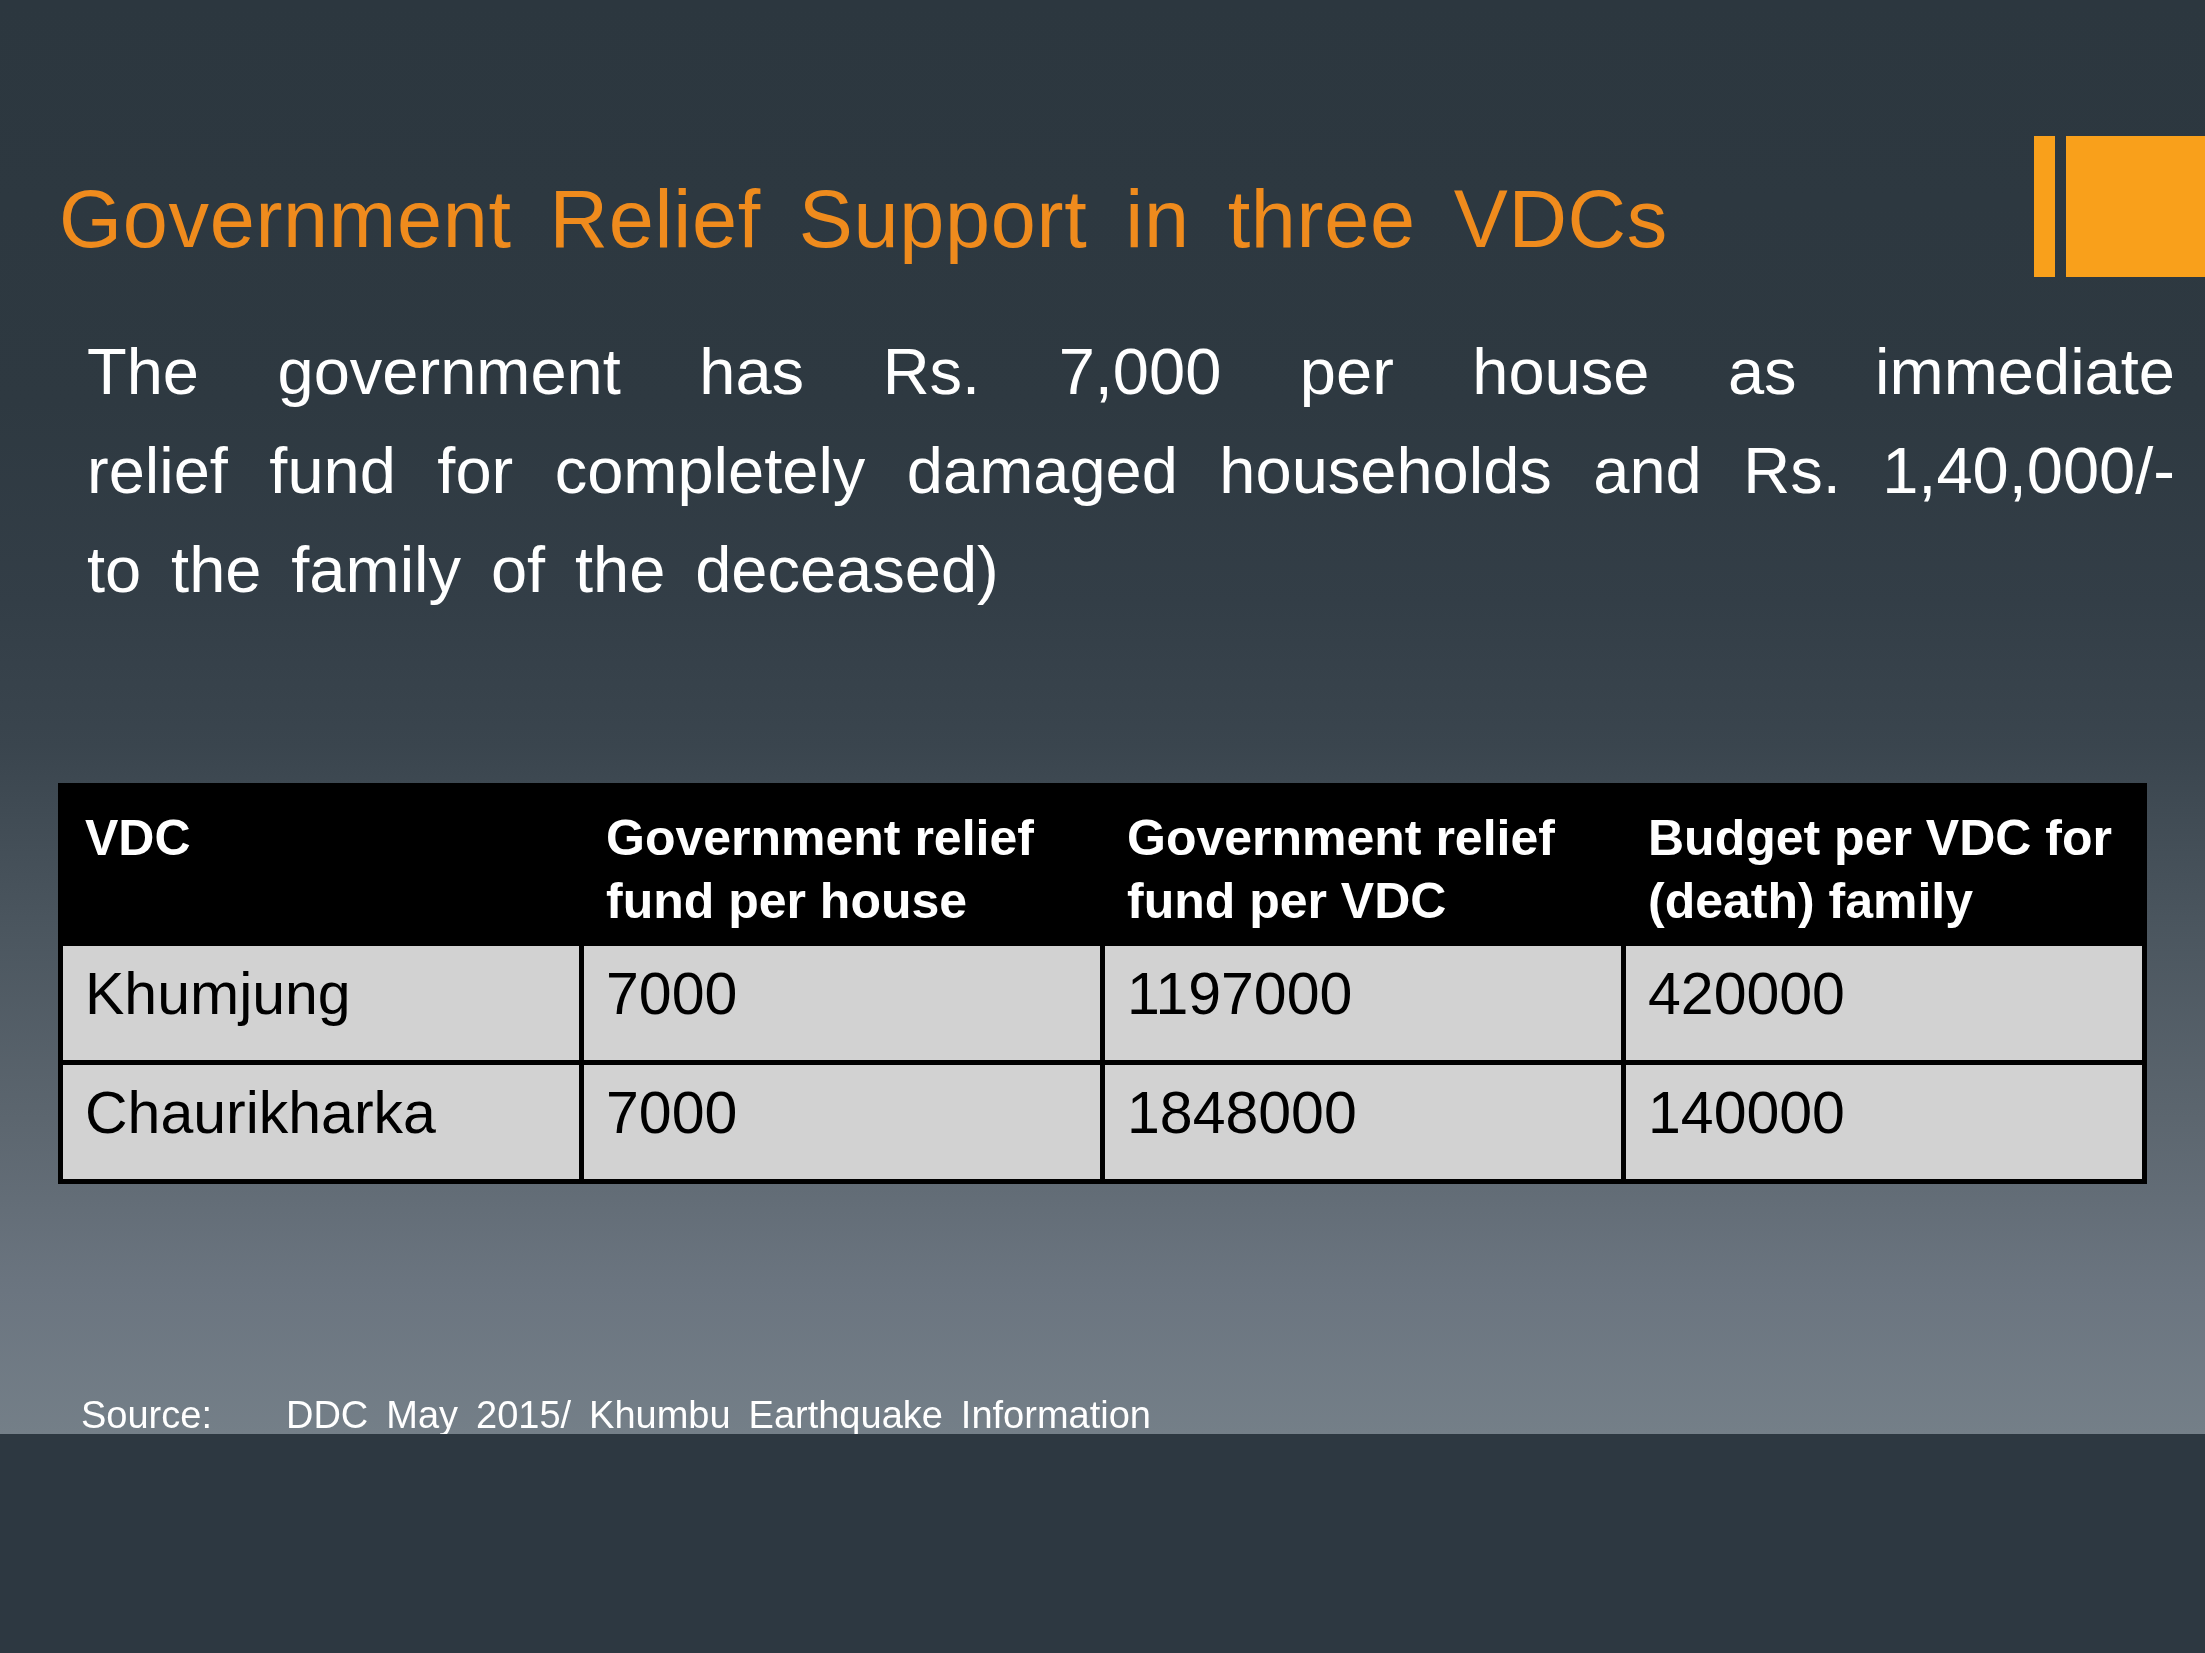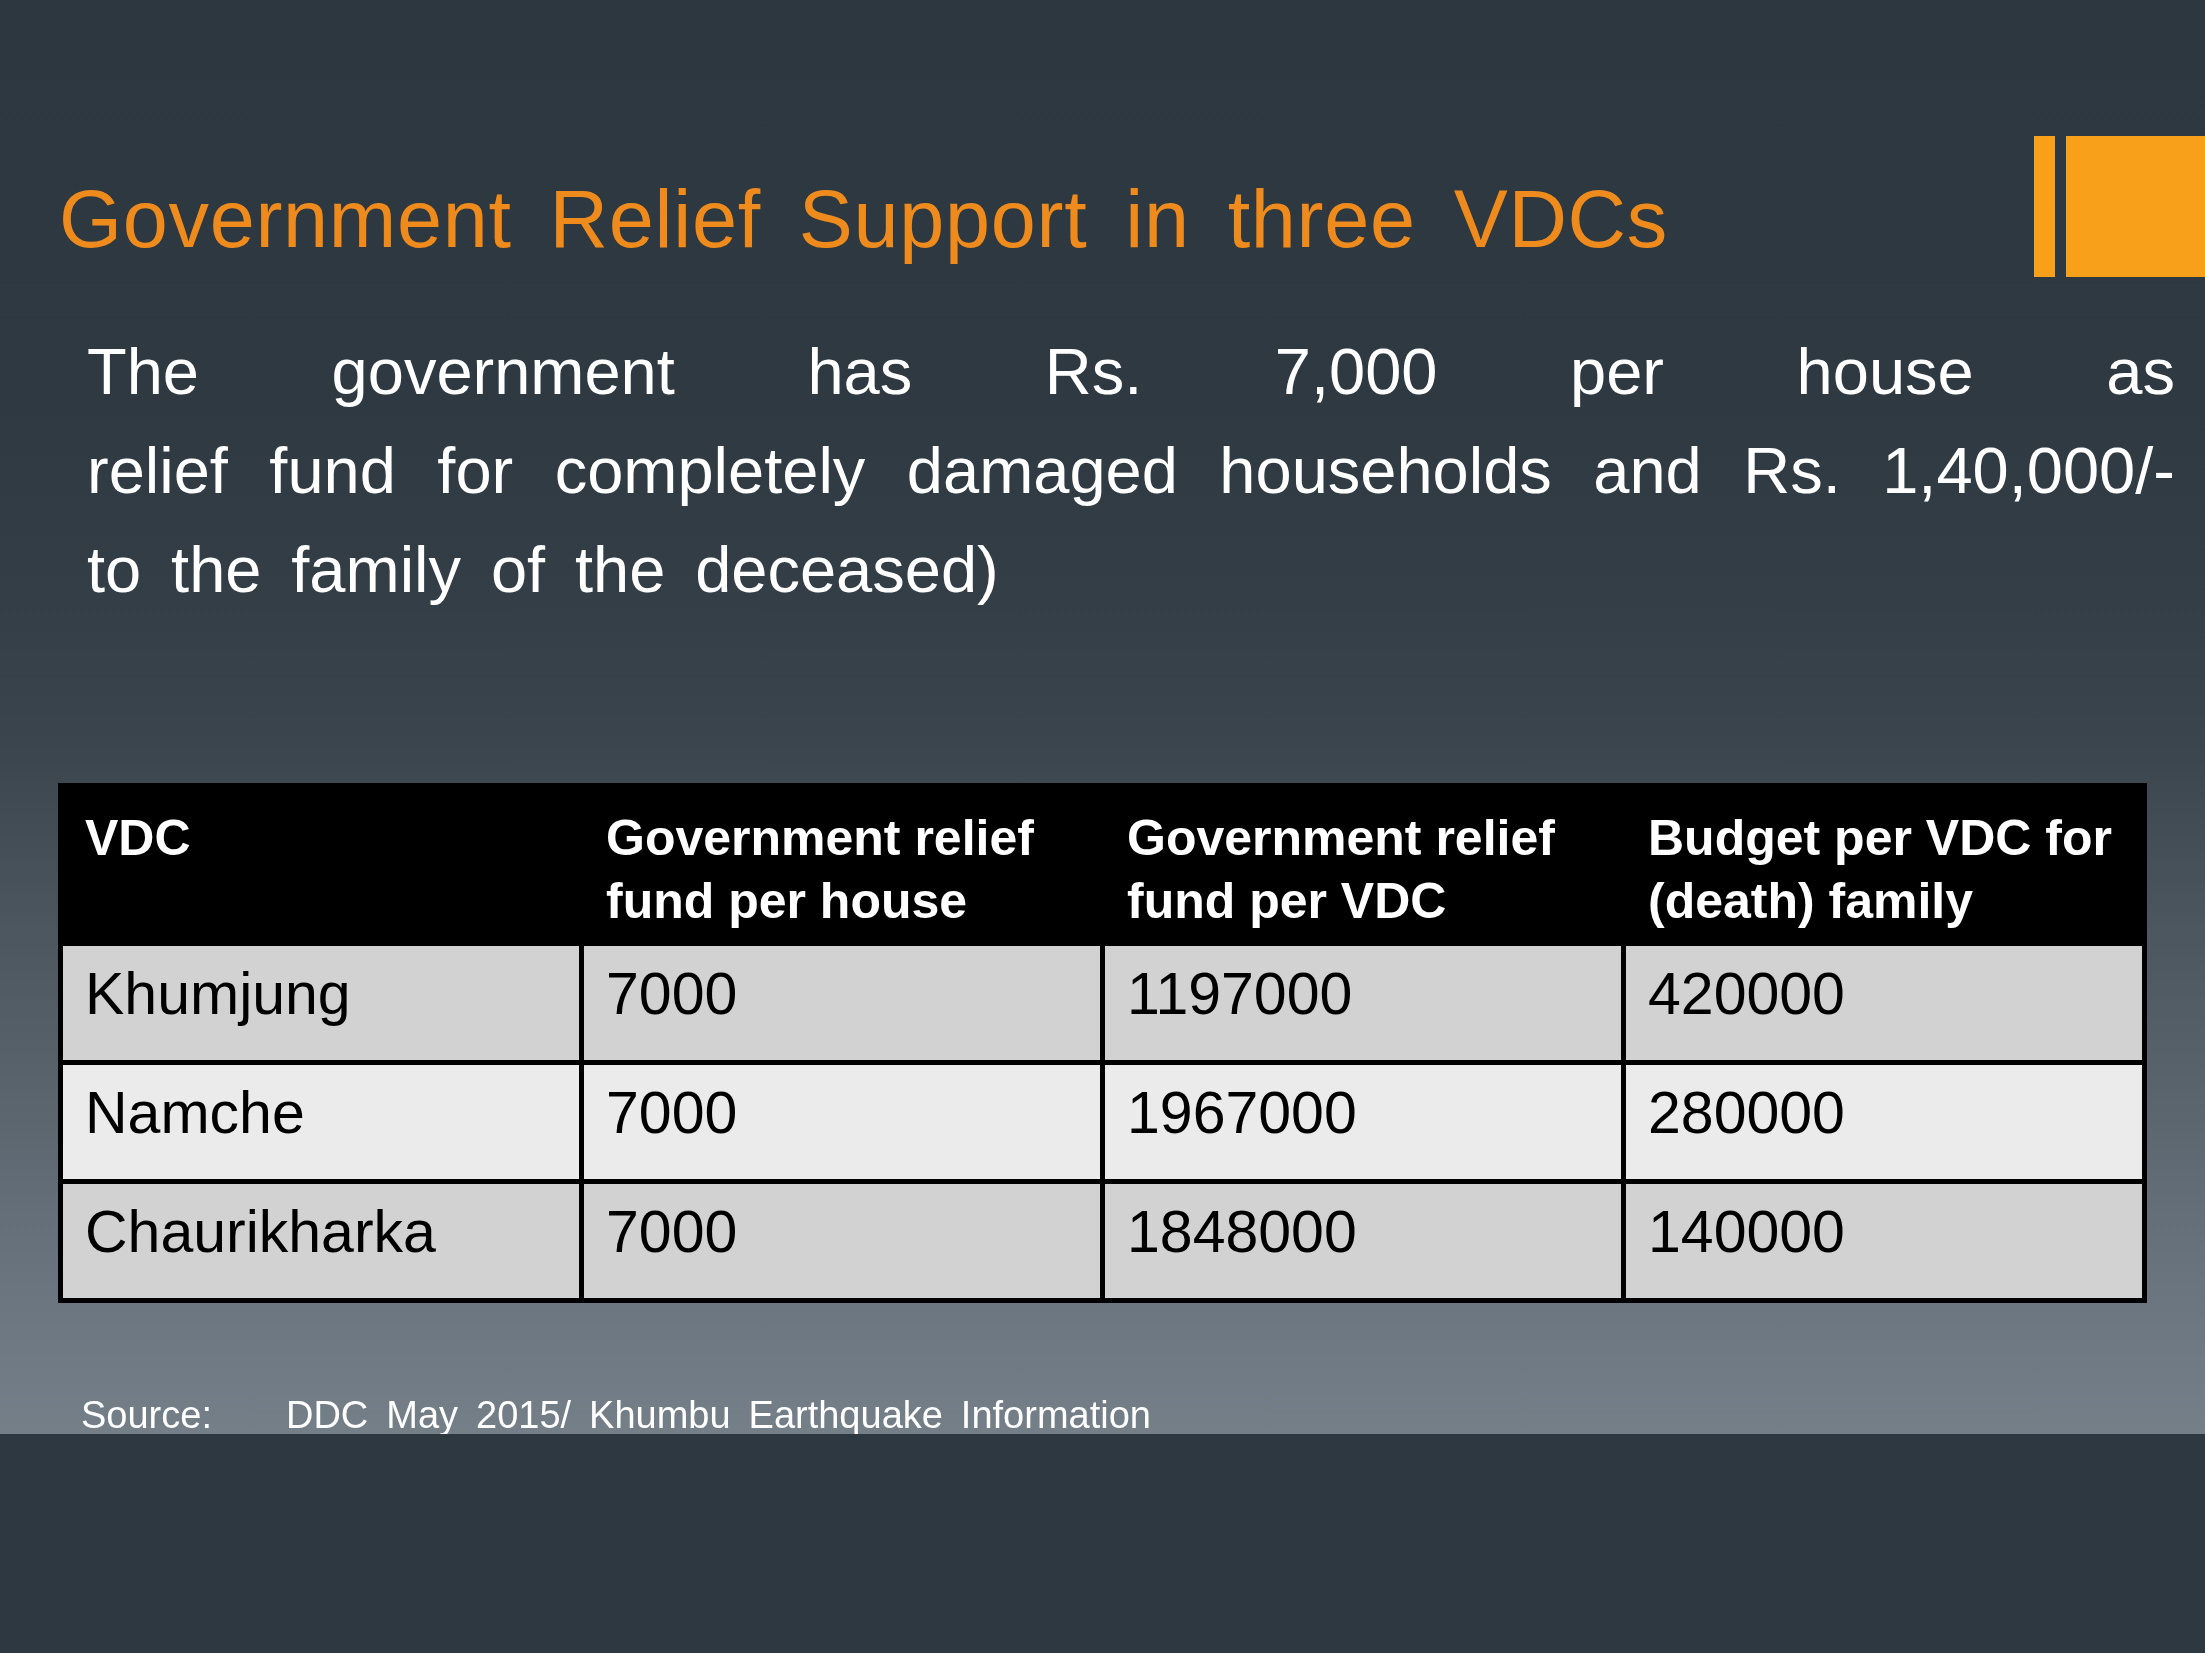--- a/index.html
+++ b/index.html
@@ -82,20 +82,21 @@
   <div class="paragraph">
     <div class="para-line" data-justify="true">
         <span>The</span>
         <span>government</span>
         <span>has</span>
         <span>Rs.</span>
         <span>7,000</span>
         <span>per</span>
         <span>house</span>
         <span>as</span>
+        <span>immediate</span>
       </div>
     <div class="para-line" data-justify="true">
         <span>relief</span>
         <span>fund</span>
         <span>for</span>
         <span>completely</span>
         <span>damaged</span>
         <span>households</span>
         <span>and</span>
         <span>Rs.</span>
@@ -113,26 +114,20 @@
         <th>Budget per VDC for (death) family</th>
       </tr>
     </thead>
     <tbody>
       <tr class="row-gray">
         <td>Khumjung</td>
         <td>7000</td>
         <td>1197000</td>
         <td>420000</td>
       </tr>
-      <tr class="row-light">
-        <td>Namche</td>
-        <td>7000</td>
-        <td>1967000</td>
-        <td>280000</td>
-      </tr>
       <tr class="row-gray">
         <td>Chaurikharka</td>
         <td>7000</td>
         <td>1848000</td>
         <td>140000</td>
       </tr>
     </tbody>
   </table>
 
   <div class="source">

